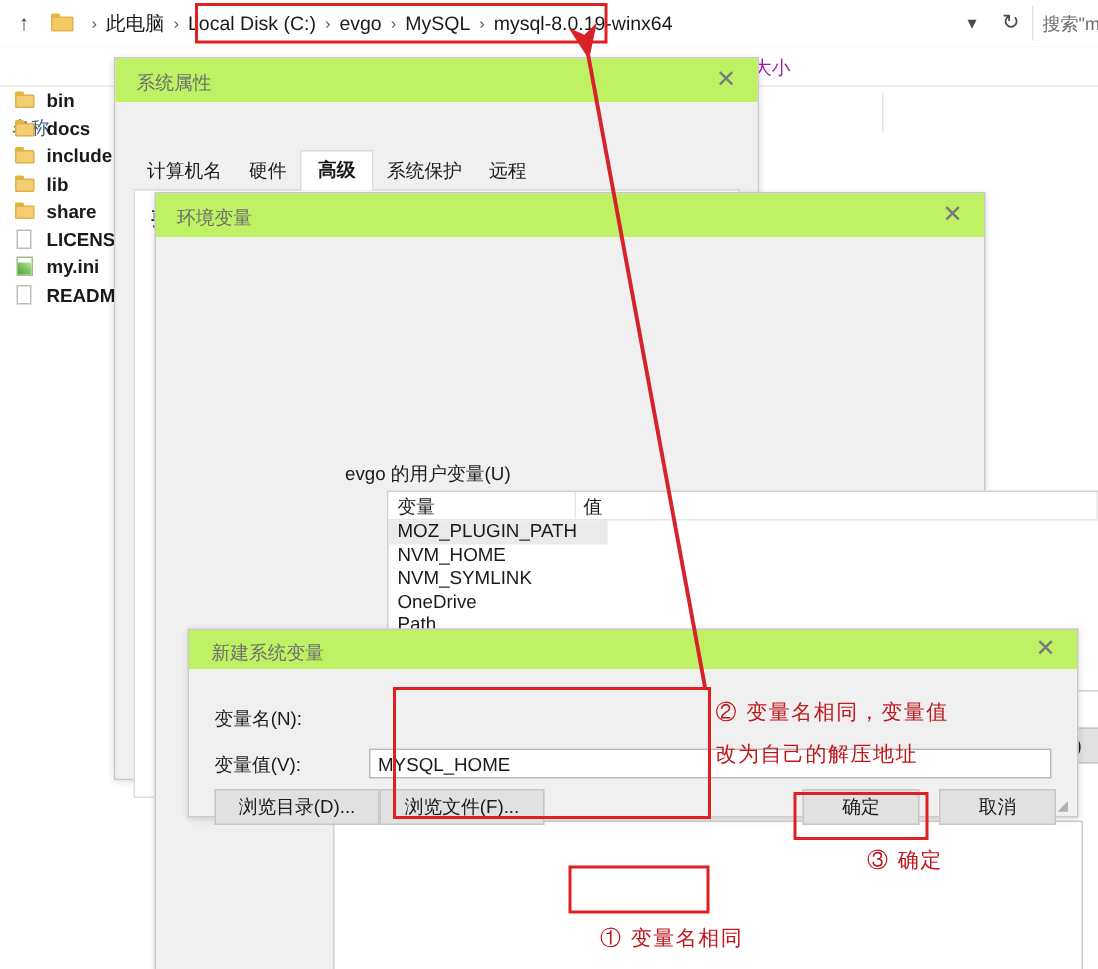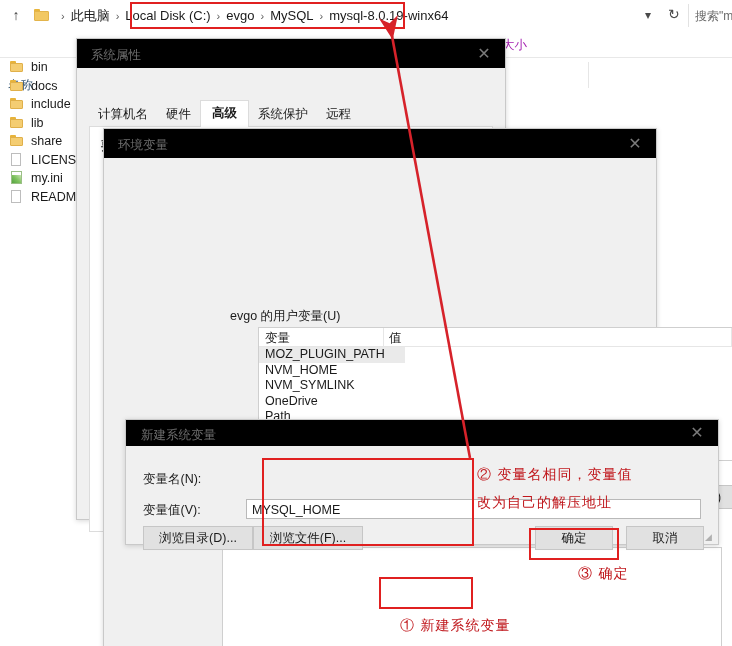--- a/index.html
+++ b/index.html
@@ -29,33 +29,33 @@
   #addr-refresh-icon{position:absolute;left:668px;top:6px;font-size:14px;color:#4a4a4a;}
   #search-box{position:absolute;left:688px;top:4px;width:60px;height:23px;border-left:1px solid #e2e2e2;}
   #search-box span{position:absolute;left:6px;top:4px;font-size:12px;color:#6b6b6b;white-space:nowrap;}
 
   #col-headers{position:absolute;left:0;top:31px;width:732px;height:26px;background:#fff;border-bottom:1px solid #e8e8e8;}
   .colh{position:absolute;top:6px;font-size:12.5px;color:#3b5b78;}
   #colh-name{left:8px;margin-top:40px;}
   #colh-size{left:502px;color:#a21caf;font-weight:normal;}
   .colsep{position:absolute;top:31px;width:1px;height:26px;background:#e6e6e6;}
 
-  #filelist{position:absolute;left:0;top:58px;width:120px;}
+  #filelist{position:absolute;left:0;top:58px;width:120px;font-weight:bold;}
   .file-row{height:18.5px;display:flex;align-items:center;padding-left:10px;}
   .ficon{width:14px;height:14px;margin-right:7px;position:relative;flex:none;}
   .ficon.folder .tab{position:absolute;left:0;top:1px;width:6px;height:3px;background:#e7b33a;border-radius:1px 1px 0 0;}
   .ficon.folder .body{position:absolute;left:0;top:3px;width:13px;height:9px;background:#f4cd72;border:1px solid #e0b04a;box-sizing:border-box;border-radius:1px;}
   .ficon.doc .page{position:absolute;left:1px;top:0px;width:10px;height:13px;background:#fff;border:1px solid #bdbdbd;box-sizing:border-box;}
   .ficon.ini .page{position:absolute;left:1px;top:0px;width:11px;height:13px;background:#fff;border:1px solid #9bbf86;box-sizing:border-box;}
   .ficon.ini .chart{position:absolute;left:2px;top:4px;width:9px;height:8px;background:linear-gradient(45deg,#55a341 0%,#7fc35f 50%,#c7e3b0 100%);}
   .fname{font-size:12.5px;color:#1a1a1a;white-space:nowrap;}
 
   
   .dlg{position:absolute;background:#f0f0f0;border:1px solid #c9c9c9;box-shadow:0 1px 5px rgba(0,0,0,0.16);}
-  .dlg-title{position:absolute;left:0;top:0;right:0;height:29px;background:#000000;}
+  .dlg-title{position:absolute;left:0;top:0;right:0;height:29px;background:#bef264;}
   .dlg-title .txt{position:absolute;left:14px;top:8px;font-size:12.5px;color:#6e6e6e;white-space:nowrap;}
   .dlg-close{position:absolute;top:0;right:0;width:42px;height:29px;color:#7a7a7a;font-size:16px;line-height:29px;text-align:center;font-weight:300;}
   .dlg-body{position:absolute;left:0;right:0;bottom:0;background:#f0f0f0;}
 
   
   #sysprops{left:76px;top:38px;width:428px;height:480px;}
   #sysprops .dlg-body{top:29px;background:#f0f0f0;}
   #sp-tabs{position:absolute;left:12px;top:35px;height:24px;display:flex;align-items:flex-end;}
   #sp-tabs .tab{font-size:12.5px;color:#1a1a1a;padding:4px 9px;white-space:nowrap;}
   #sp-tabs .tab.active{background:#fff;border:1px solid #dcdcdc;border-bottom:none;font-weight:bold;padding:4px 11px 5px;}
@@ -301,14 +301,14 @@
   </svg>
 
   <div class="red-box" id="crumb-highlight"></div>
   <div class="red-box" style="left:262px;top:458px;width:212px;height:88px;"></div>
   <div class="red-box" style="left:529px;top:528px;width:90px;height:32px;"></div>
   <div class="red-box" style="left:379px;top:577px;width:94px;height:32px;"></div>
 
   <div class="red-text" style="left:477px;top:466px;text-align:center;">② 变量名相同，变量值</div>
   <div class="red-text" style="left:477px;top:494px;">改为自己的解压地址</div>
   <div class="red-text" style="left:578px;top:565px;">③ 确定</div>
-  <div class="red-text" style="left:400px;top:617px;">① 新建系统变量</div>
+  <div class="red-text" style="left:400px;top:617px;">① 变量名相同</div>
 </div>
 
 </body></html>

